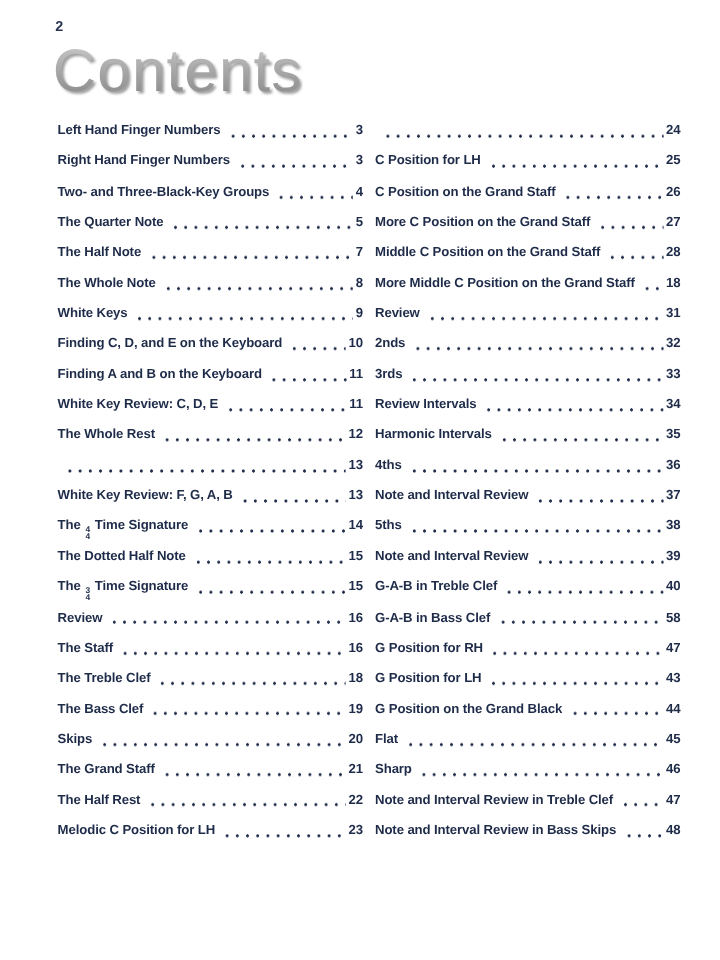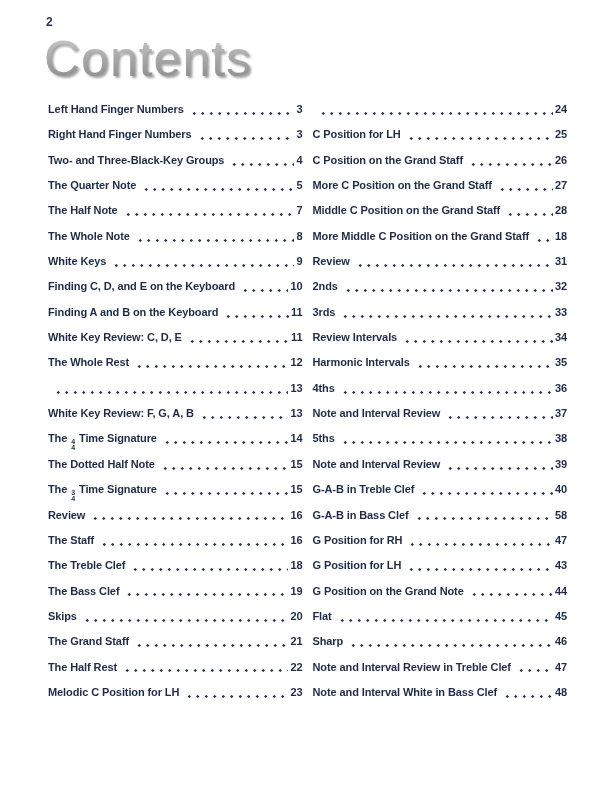--- a/index.html
+++ b/index.html
@@ -298,38 +298,38 @@
         <span class="toc-title">G Position for RH</span>
         <span class="leader"></span>
         <span class="toc-page">47</span>
       </div>
       <div class="toc-row">
         <span class="toc-title">G Position for LH</span>
         <span class="leader"></span>
         <span class="toc-page">43</span>
       </div>
       <div class="toc-row">
-        <span class="toc-title">G Position on the Grand Note</span>
+        <span class="toc-title">G Position on the Grand Black</span>
         <span class="leader"></span>
         <span class="toc-page">44</span>
       </div>
       <div class="toc-row">
         <span class="toc-title">Flat</span>
         <span class="leader"></span>
         <span class="toc-page">45</span>
       </div>
       <div class="toc-row">
         <span class="toc-title">Sharp</span>
         <span class="leader"></span>
         <span class="toc-page">46</span>
       </div>
       <div class="toc-row">
         <span class="toc-title">Note and Interval Review in Treble Clef</span>
         <span class="leader"></span>
         <span class="toc-page">47</span>
       </div>
       <div class="toc-row">
-        <span class="toc-title">Note and Interval White in Bass Clef</span>
+        <span class="toc-title">Note and Interval Review in Bass Skips</span>
         <span class="leader"></span>
         <span class="toc-page">48</span>
       </div>
     </div>
 </div>
 
 </body></html>

